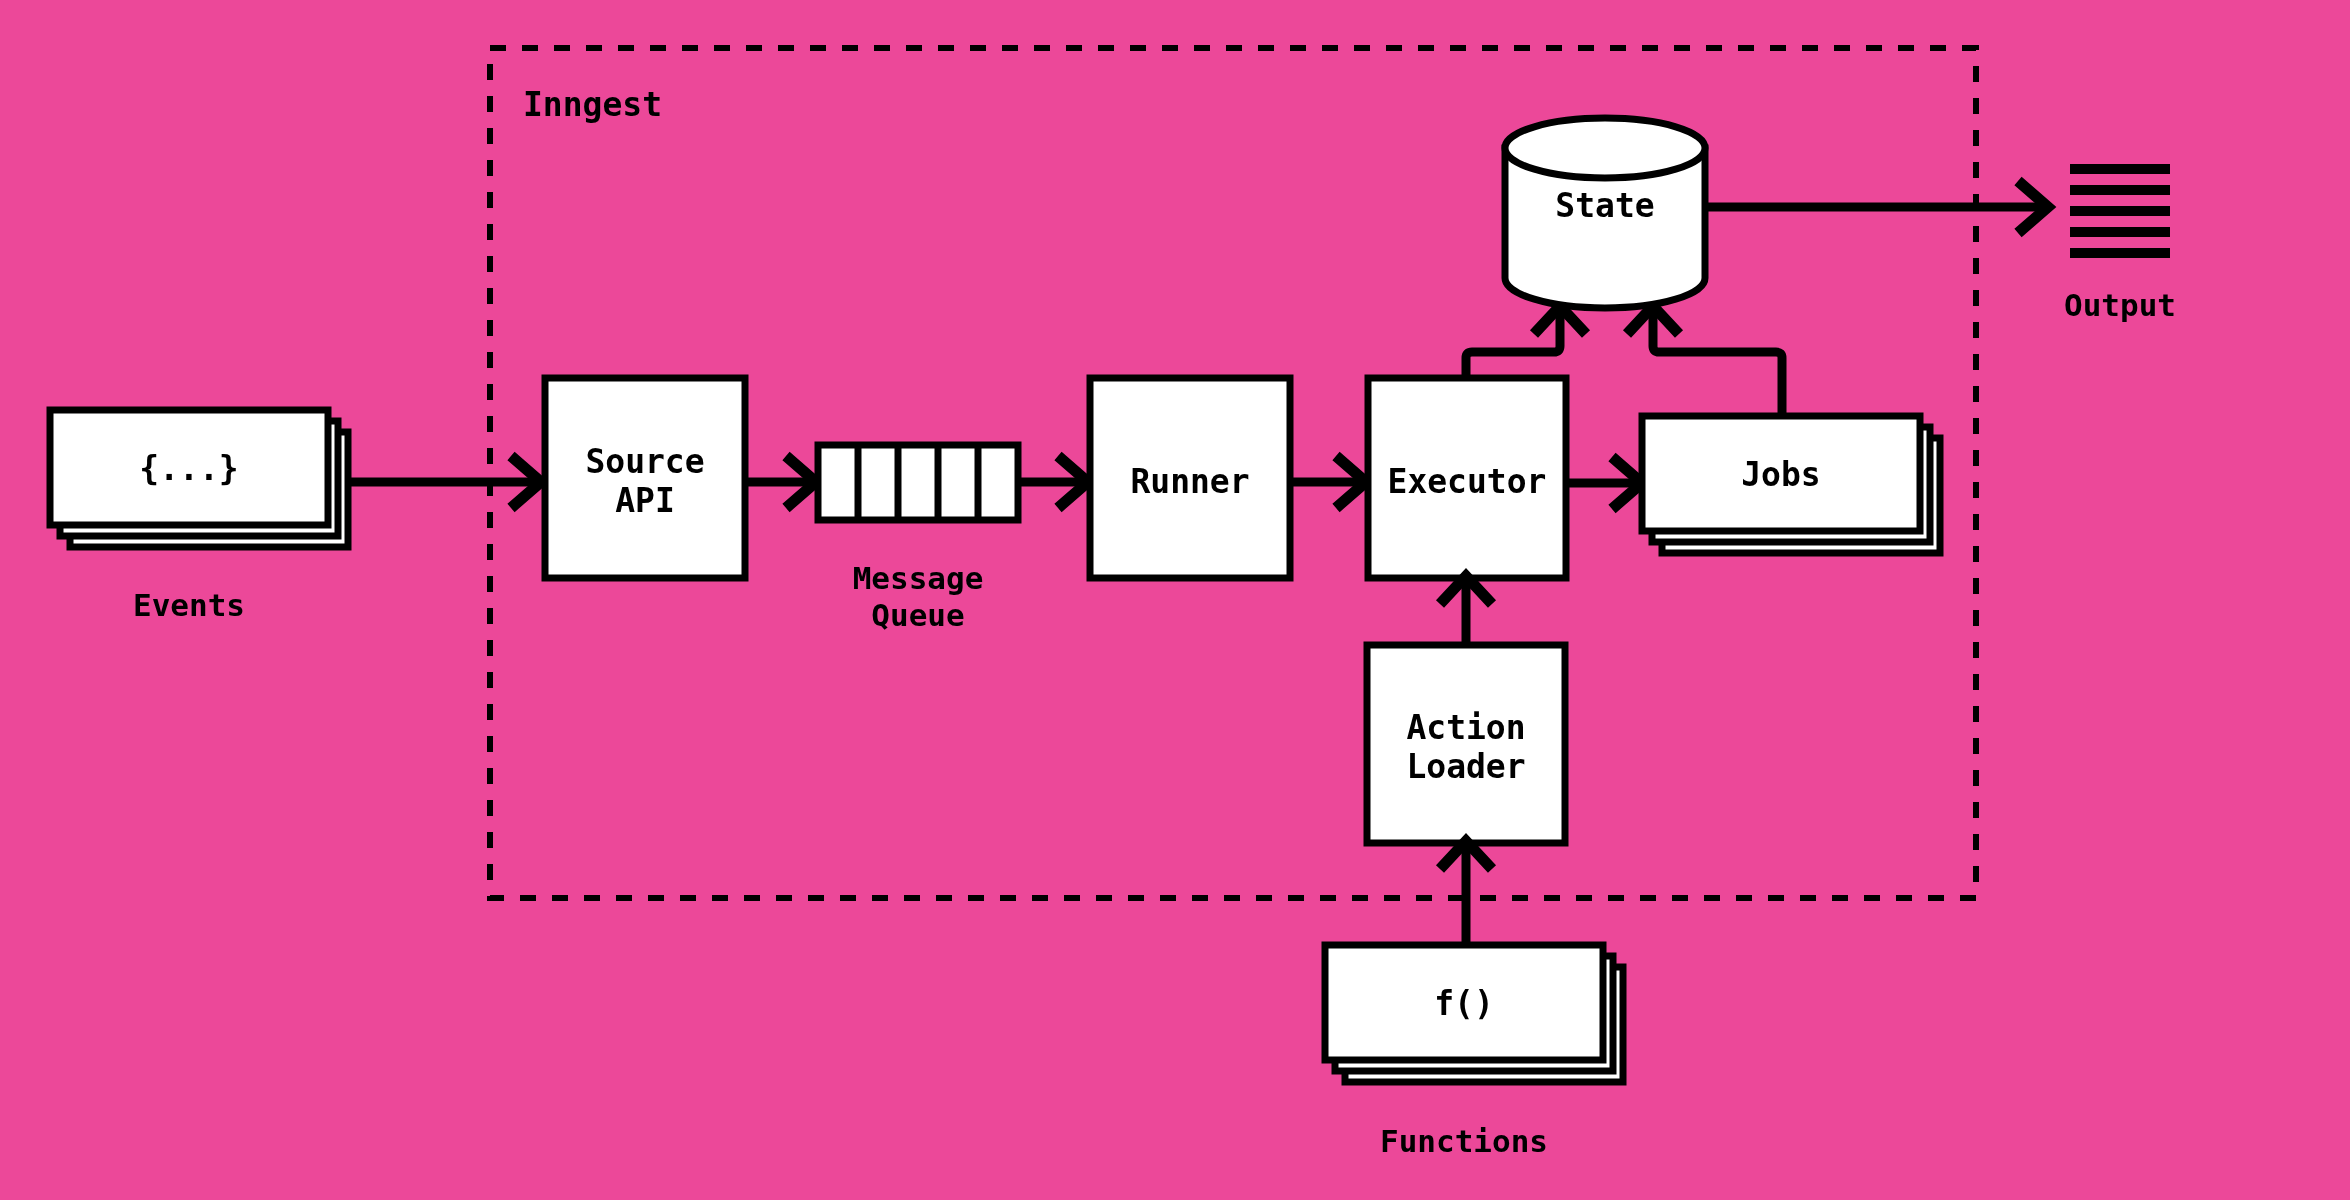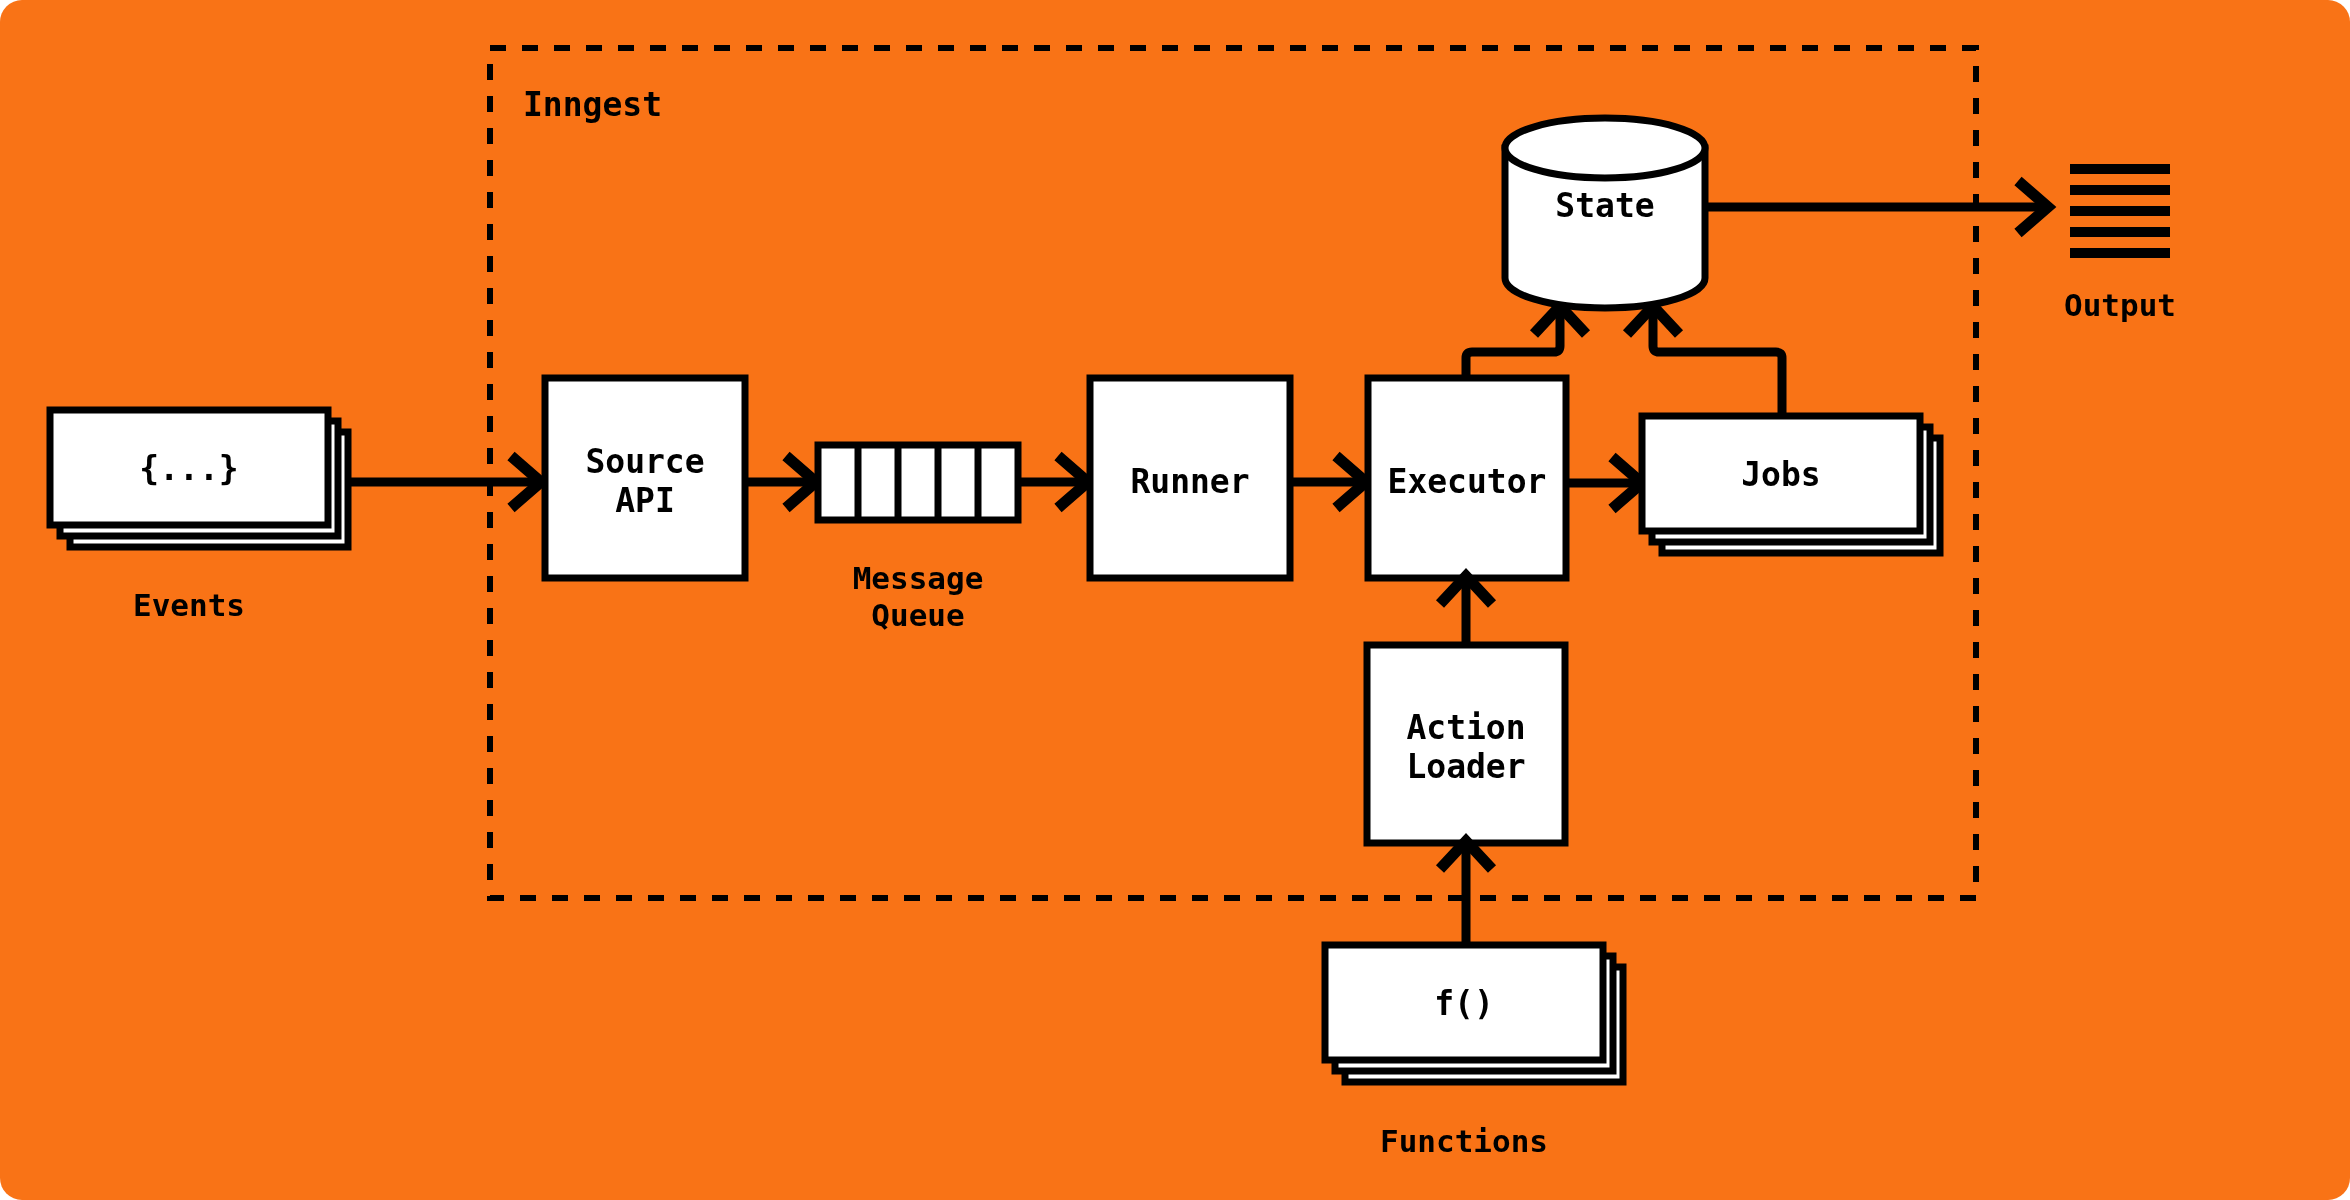--- a/index.html
+++ b/index.html
@@ -5,24 +5,23 @@
 <style>
   html, body {
     margin: 0;
     padding: 0;
     background: #ffffff;
   }
   #stage {
     position: relative;
     width: 2350px;
     height: 1200px;
-    background: #f97316;
+    background: #ec4899;
     overflow: hidden;
     font-family: "DejaVu Sans Mono", "Liberation Mono", monospace;
-    border-radius: 22px;
   }
   svg#diagram {
     position: absolute;
     top: 0;
     left: 0;
     width: 2350px;
     height: 1200px;
     display: block;
   }
   .stroke {

